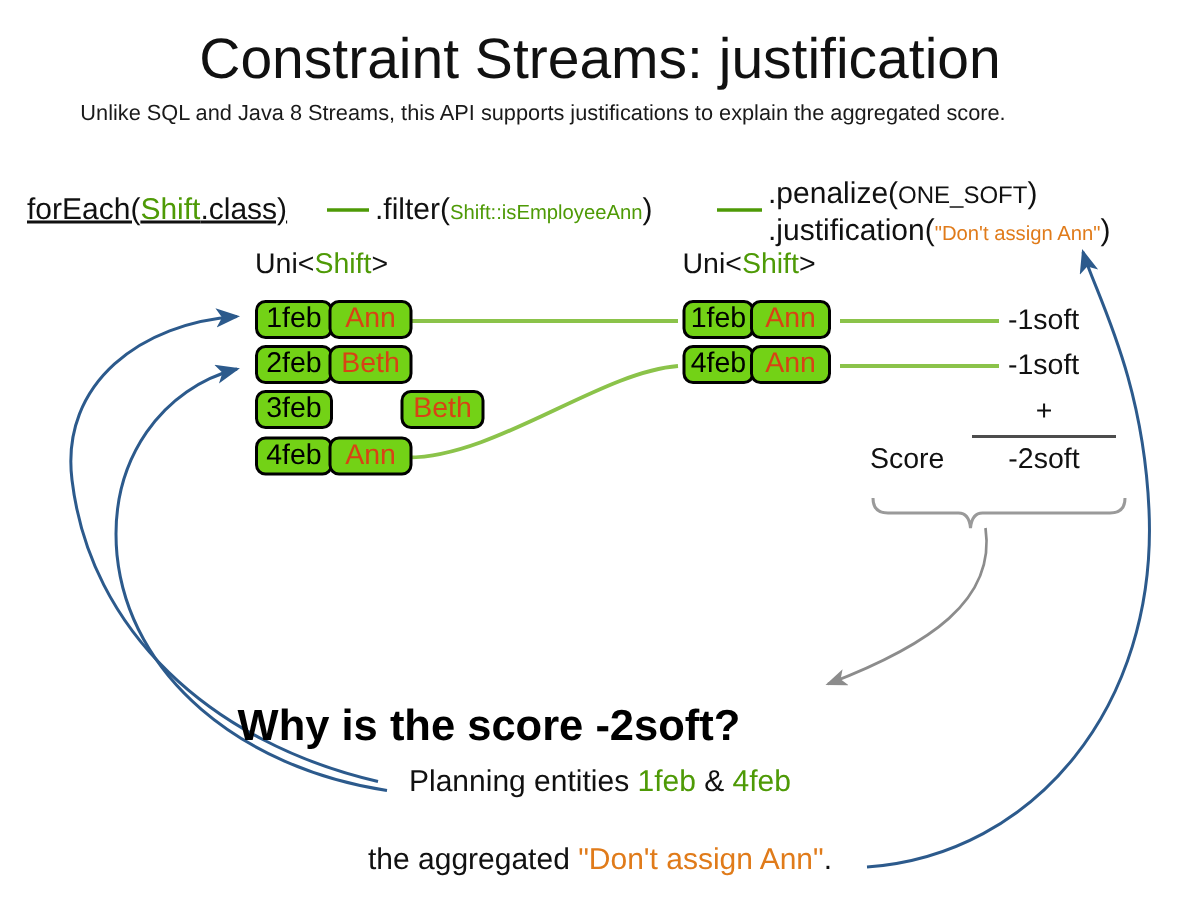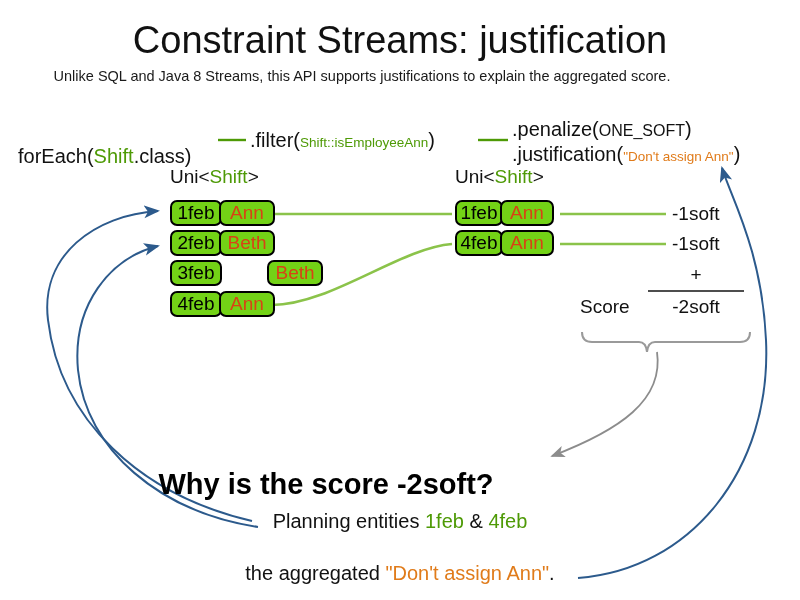--- a/index.html
+++ b/index.html
@@ -50,21 +50,21 @@
     font-size: 20px;
     line-height: 24px;
     color: #111111;
     white-space: nowrap;
   }
   .code .green { color: #4e9a06; }
   .code .small { font-size: 13.5px; }
   .code .smallcaps { font-size: 16px; }
   .code .orange { color: #e07b1a; font-size: 13.5px; }
 
-  #code-foreach { left: 18px; top: 144px; }
+  #code-foreach { left: 18px; top: 128px; text-decoration: underline; }
   #code-filter  { left: 250px; top: 128px; }
   #code-penalize { left: 512px; top: 117px; }
   #code-asconstraint { left: 512px; top: 142px; }
 
   .unilabel {
     font-size: 19px;
     line-height: 22px;
     color: #111111;
     white-space: nowrap;
   }

